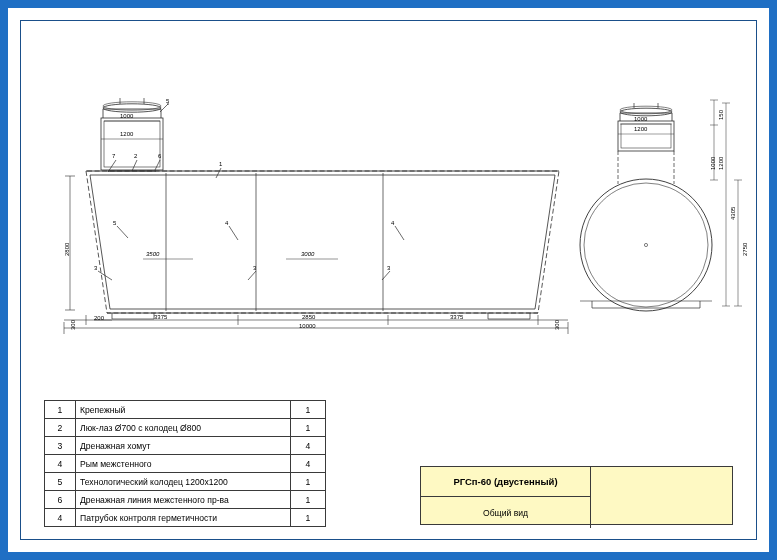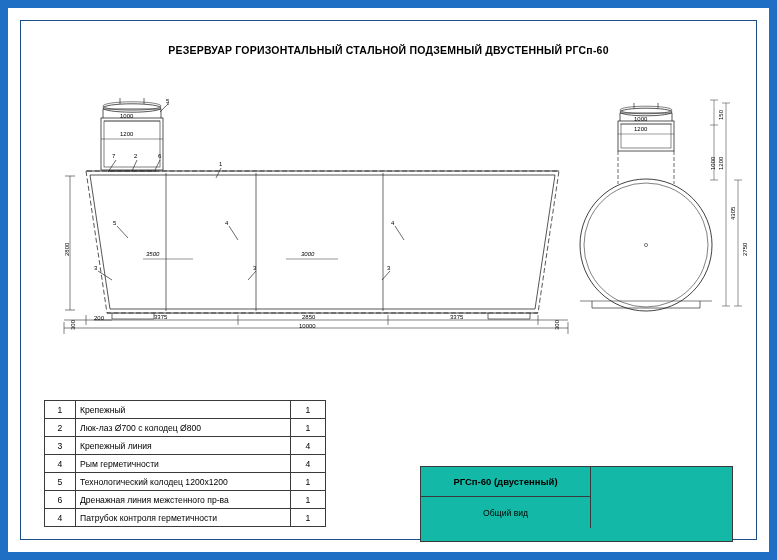--- a/index.html
+++ b/index.html
@@ -71,24 +71,24 @@
   #spec td.qty {
     width: 26px;
     text-align: center;
   }
   
   #stamp {
     position: absolute;
     left: 412px;
     top: 458px;
     width: 313px;
-    height: 76px;
+    height: 59px;
     border: 1px solid #3a3a3a;
     box-sizing: border-box;
-    background: #14b8a6;
+    background: #fef9c3;
   }
   #stamp .cell-name {
     position: absolute;
     left: 0;
     top: 0;
     width: 170px;
     height: 30px;
     border-right: 1px solid #3a3a3a;
     border-bottom: 1px solid #3a3a3a;
     box-sizing: border-box;
@@ -165,21 +165,20 @@
     transform-origin: 0 0;
     transform: rotate(-90deg);
   }
 </style>
 </head>
 <body>
 
 <div id="sheet">
   <div id="frame"></div>
 
-  <div id="title">РЕЗЕРВУАР ГОРИЗОНТАЛЬНЫЙ СТАЛЬНОЙ ПОДЗЕМНЫЙ ДВУСТЕННЫЙ РГСп-60</div>
 
   <svg class="draw" width="761" height="544" viewBox="0 0 761 544">
     <g fill="none" stroke="#2b2b2b" stroke-width="0.7">
 
       <path d="M78,163 L99,305 L530,305 L551,163 Z" stroke-dasharray="5,2.5" stroke-width="0.8"></path>
 
       <path d="M82,167 L102,301 L527,301 L547,167 Z" stroke-width="0.8"></path>
 
       <line x1="158" y1="165" x2="158" y2="303"></line>
       <line x1="248" y1="165" x2="248" y2="303"></line>
@@ -327,26 +326,26 @@
         <td class="name">Крепежный</td>
         <td class="qty">1</td>
       </tr>
       <tr>
         <td class="num">2</td>
         <td class="name">Люк-лаз Ø700 с колодец Ø800</td>
         <td class="qty">1</td>
       </tr>
       <tr>
         <td class="num">3</td>
-        <td class="name">Крепежный линия</td>
+        <td class="name">Дренажная хомут</td>
         <td class="qty">4</td>
       </tr>
       <tr>
         <td class="num">4</td>
-        <td class="name">Рым герметичности</td>
+        <td class="name">Рым межстенного</td>
         <td class="qty">4</td>
       </tr>
       <tr>
         <td class="num">5</td>
         <td class="name">Технологический колодец 1200х1200</td>
         <td class="qty">1</td>
       </tr>
       <tr>
         <td class="num">6</td>
         <td class="name">Дренажная линия межстенного пр-ва</td>

